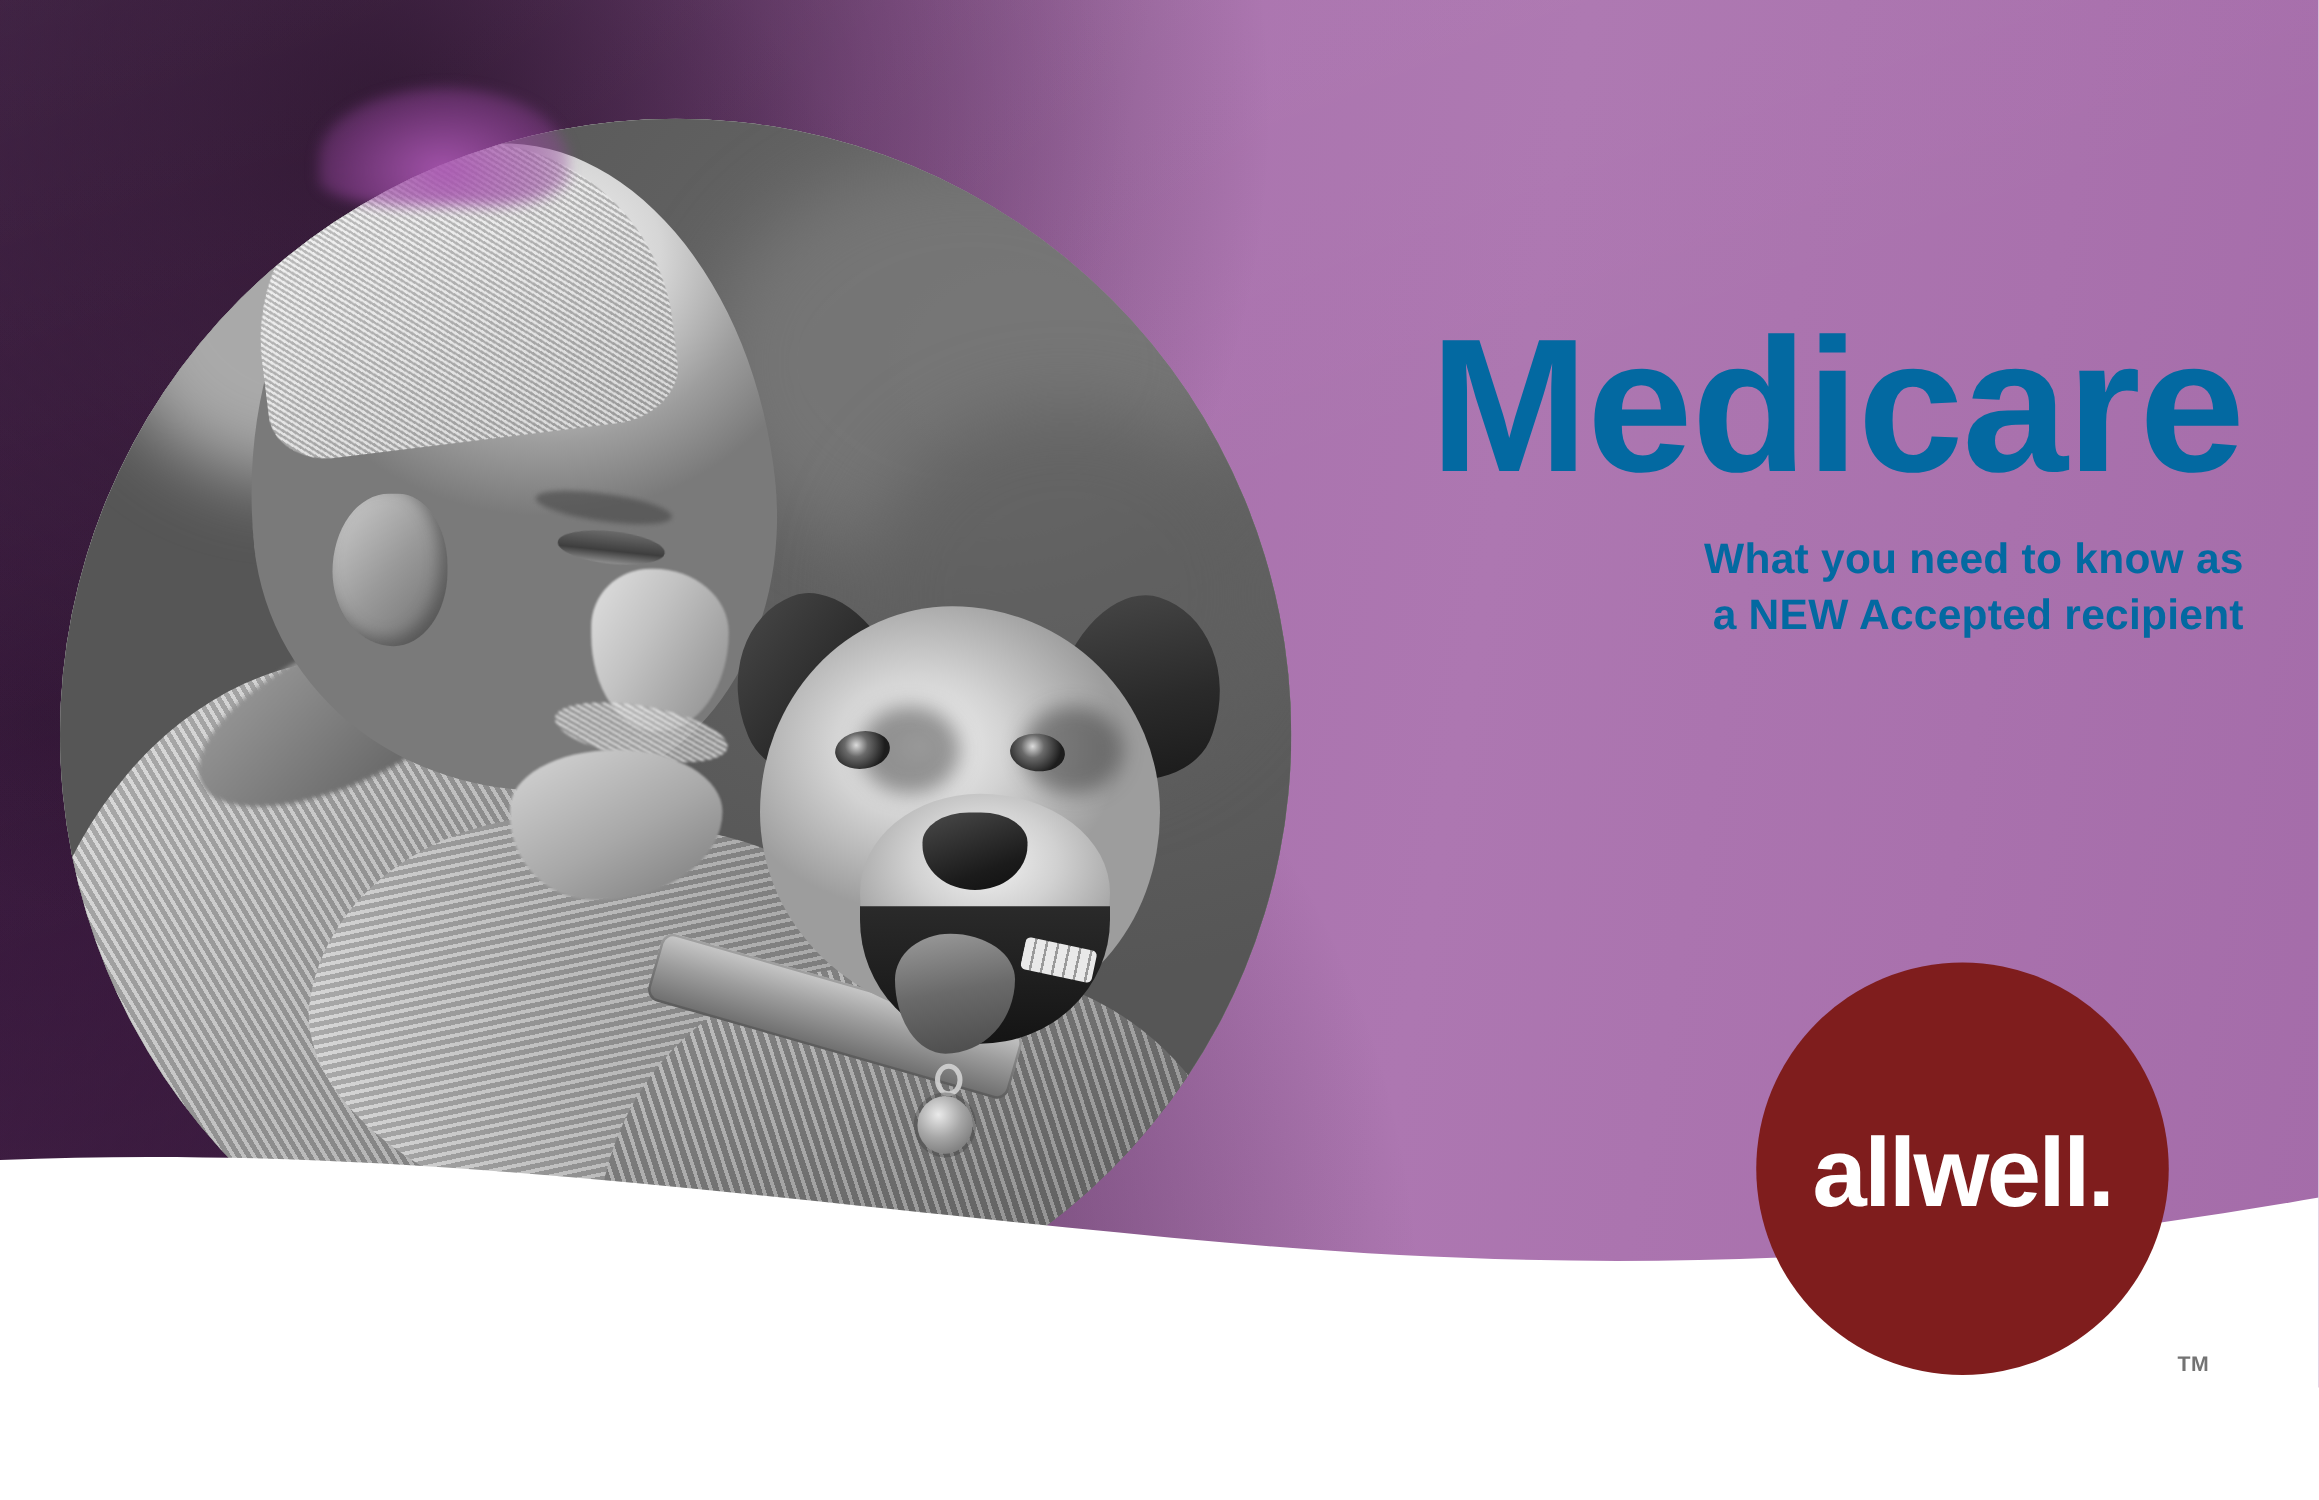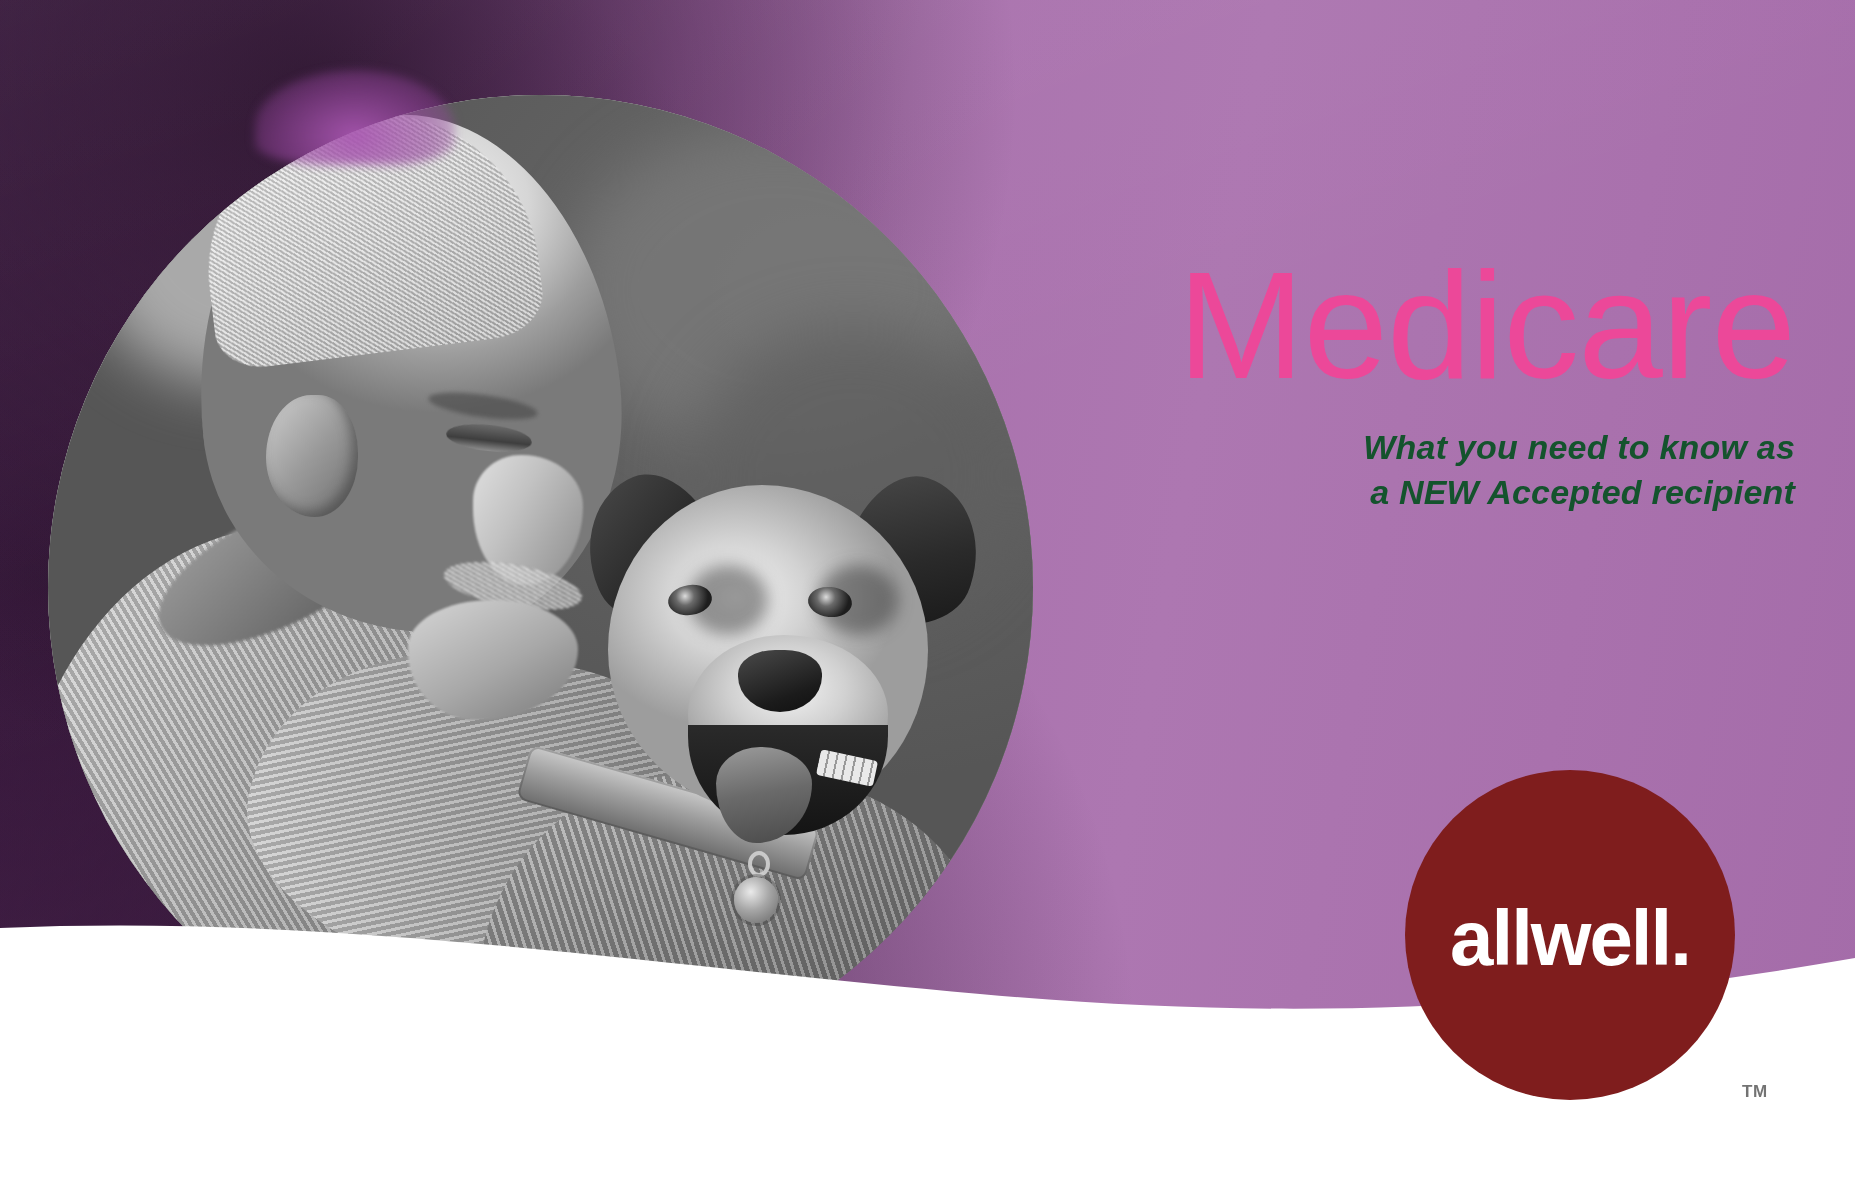--- a/index.html
+++ b/index.html
@@ -224,26 +224,26 @@
   
   .headline{
     position:absolute;left:1055px;top:248px;width:740px;text-align:right;
   }
   .all-about{
     font-size:66px;font-weight:700;font-style:italic;color:#ffffff;
     letter-spacing:.4px;line-height:1;margin:0 0 2px 0;
     padding-right:300px;
   }
   .medicare{
-    font-size:152px;font-weight:400;color:#ec4899;
+    font-size:152px;font-weight:700;color:#0369a1;
     letter-spacing:-1px;line-height:1.02;margin:0;
   }
   .tagline{
     margin-top:22px;
-    font-size:34px;font-weight:700;font-style:italic;color:#14532d;
+    font-size:34px;font-weight:700;color:#0369a1;
     line-height:1.32;letter-spacing:.2px;text-align:right;
   }
 
   
   .logo{
     position:absolute;left:1405px;top:770px;width:330px;height:330px;
     border-radius:50%;
     background:#7f1d1d;
     display:flex;align-items:center;justify-content:center;
   }

